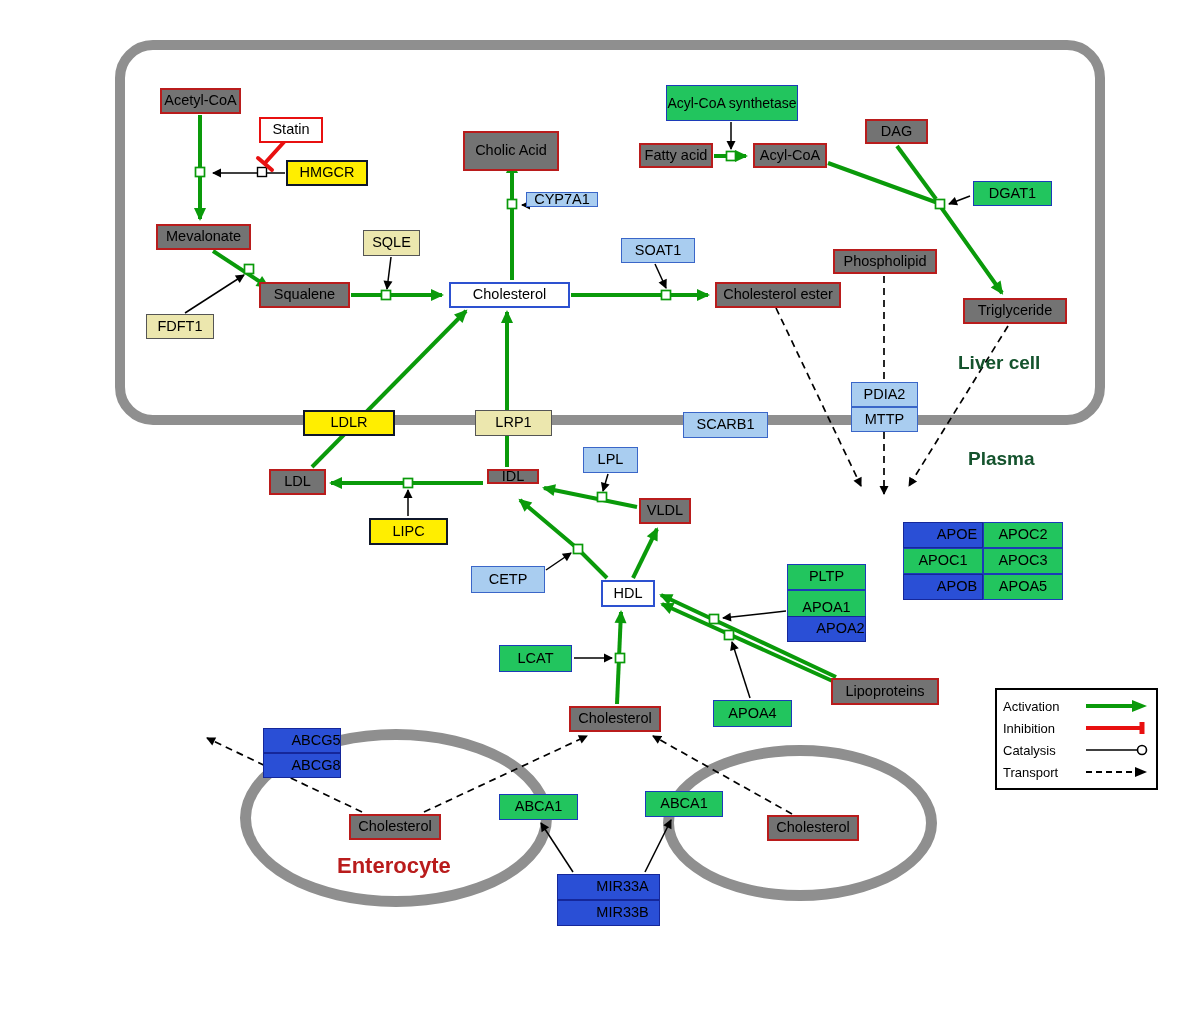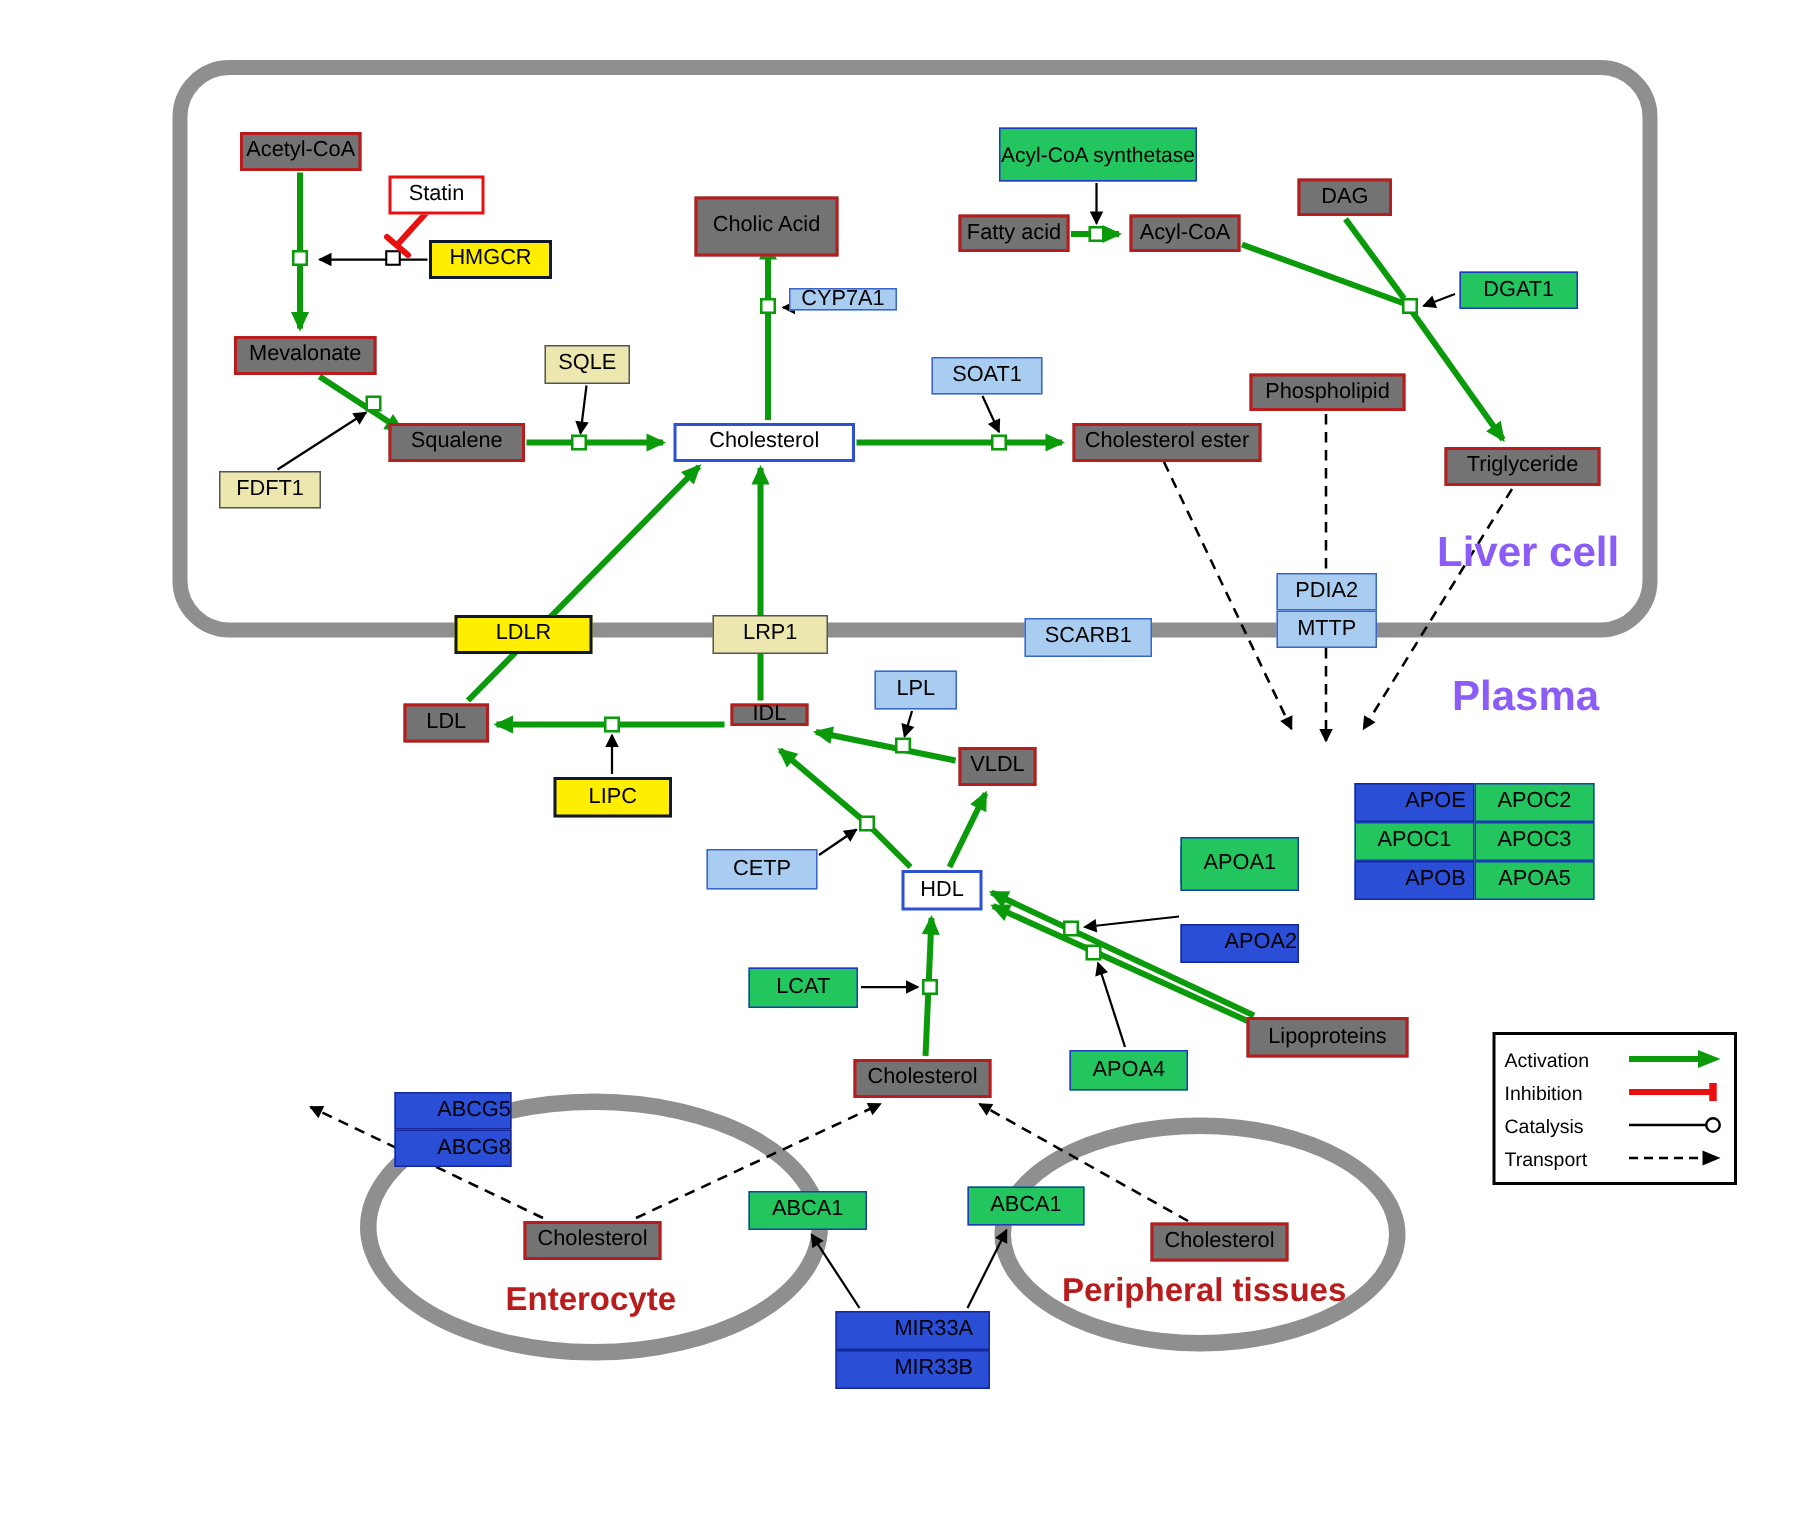--- a/index.html
+++ b/index.html
@@ -3,21 +3,21 @@
 <meta charset="utf-8">
 <style>
   html,body{margin:0;padding:0;background:#ffffff;}
   #canvas{position:relative;width:1200px;height:1013px;background:#fff;overflow:hidden;
           font-family:"Liberation Sans", sans-serif;}
   .compartment{position:absolute;z-index:1;box-sizing:border-box;}
   #liver-membrane{left:115px;top:40px;width:990px;height:385px;border:10px solid #8f8f8f;border-radius:38px;background:transparent;}
   #enterocyte-membrane{left:240px;top:729px;width:312px;height:178px;border:11px solid #8f8f8f;border-radius:50%;}
   #peripheral-membrane{left:663px;top:745px;width:274px;height:156px;border:11px solid #8f8f8f;border-radius:50%;}
   #edges{position:absolute;left:0;top:0;z-index:2;pointer-events:none;}
-  .comp-label{position:absolute;z-index:2;color:#8b5cf6;font-weight:bold;font-size:28px;white-space:nowrap;}
+  .comp-label{position:absolute;z-index:2;color:#14532d;font-weight:bold;font-size:19px;white-space:nowrap;}
   .comp-label.small{font-size:22px;color:#b91c1c;}
   .node{position:absolute;z-index:3;display:flex;align-items:center;justify-content:center;
         box-sizing:border-box;font-size:14.5px;color:#000;text-align:center;line-height:1.05;white-space:nowrap;}
   .metab{background:#737373;border:2px solid #b91c1c;}
   .metab-main{background:#fff;border:2.5px solid #2d51d0;}
   .drug{background:#fff;border:2.5px solid #e81010;}
   .yellow{background:#ffee00;border:2px solid #0f172a;}
   .paleyellow{background:#ece7ae;border:1.5px solid #555;}
   .lightblue{background:#a9cdf0;border:1.5px solid #3a66c8;}
   .medblue{background:#22c55e;border:1.5px solid #1c3bb8;}
@@ -113,21 +113,20 @@
 
     <g stroke="#e81010" stroke-width="4" stroke-linecap="round">
       <path d="M284,142 L265,163" fill="none"></path>
       <path d="M258,158 L272,170" fill="none"></path>
     </g>
   </svg>
 
   <div class="comp-label" style="left:958px;top:352px">Liver cell</div>
   <div class="comp-label" style="left:968px;top:448px">Plasma</div>
   <div class="comp-label small" style="left:337px;top:853px">Enterocyte</div>
-  <div class="comp-label small" style="left:708px;top:847px">Peripheral tissues</div>
 
   <div class="node metab" style="left:160px;top:88px;width:81px;height:26px">Acetyl-CoA</div>
   <div class="node drug" style="left:259px;top:117px;width:64px;height:26px">Statin</div>
   <div class="node yellow" style="left:286px;top:160px;width:82px;height:26px">HMGCR</div>
   <div class="node metab" style="left:156px;top:224px;width:95px;height:26px">Mevalonate</div>
   <div class="node paleyellow" style="left:363px;top:230px;width:57px;height:26px">SQLE</div>
   <div class="node paleyellow" style="left:146px;top:314px;width:68px;height:25px">FDFT1</div>
   <div class="node metab" style="left:259px;top:282px;width:91px;height:26px">Squalene</div>
   <div class="node metab-main" style="left:449px;top:282px;width:121px;height:26px">Cholesterol</div>
   <div class="node metab" style="left:463px;top:131px;width:96px;height:40px">Cholic Acid</div>
@@ -149,21 +148,21 @@
   <div class="node lightblue" style="left:683px;top:412px;width:85px;height:26px">SCARB1</div>
 
   <div class="node metab" style="left:269px;top:469px;width:57px;height:26px">LDL</div>
   <div class="node metab" style="left:487px;top:469px;width:52px;height:15px">IDL</div>
   <div class="node lightblue" style="left:583px;top:447px;width:55px;height:26px">LPL</div>
   <div class="node metab" style="left:639px;top:498px;width:52px;height:26px">VLDL</div>
   <div class="node yellow" style="left:369px;top:518px;width:79px;height:27px">LIPC</div>
   <div class="node lightblue" style="left:471px;top:566px;width:74px;height:27px">CETP</div>
   <div class="node metab-main" style="left:601px;top:580px;width:54px;height:27px">HDL</div>
   <div class="node medblue" style="left:787px;top:564px;width:79px;height:26px">PLTP</div>
-  <div class="node medblue" style="left:787px;top:558px;width:79px;height:36px">APOA1</div>
+  <div class="node medblue" style="left:787px;top:590px;width:79px;height:36px">APOA1</div>
   <div class="node darkblue" style="left:787px;top:616px;width:79px;height:26px">APOA2</div>
   <div class="node darkblue" style="left:903px;top:522px;width:80px;height:26px">APOE</div>
   <div class="node medblue" style="left:983px;top:522px;width:80px;height:26px">APOC2</div>
   <div class="node medblue" style="left:903px;top:548px;width:80px;height:26px">APOC1</div>
   <div class="node medblue" style="left:983px;top:548px;width:80px;height:26px">APOC3</div>
   <div class="node darkblue" style="left:903px;top:574px;width:80px;height:26px">APOB</div>
   <div class="node medblue" style="left:983px;top:574px;width:80px;height:26px">APOA5</div>
   <div class="node medblue" style="left:499px;top:645px;width:73px;height:27px">LCAT</div>
   <div class="node medblue" style="left:713px;top:700px;width:79px;height:27px">APOA4</div>
   <div class="node metab" style="left:831px;top:678px;width:108px;height:27px">Lipoproteins</div>

